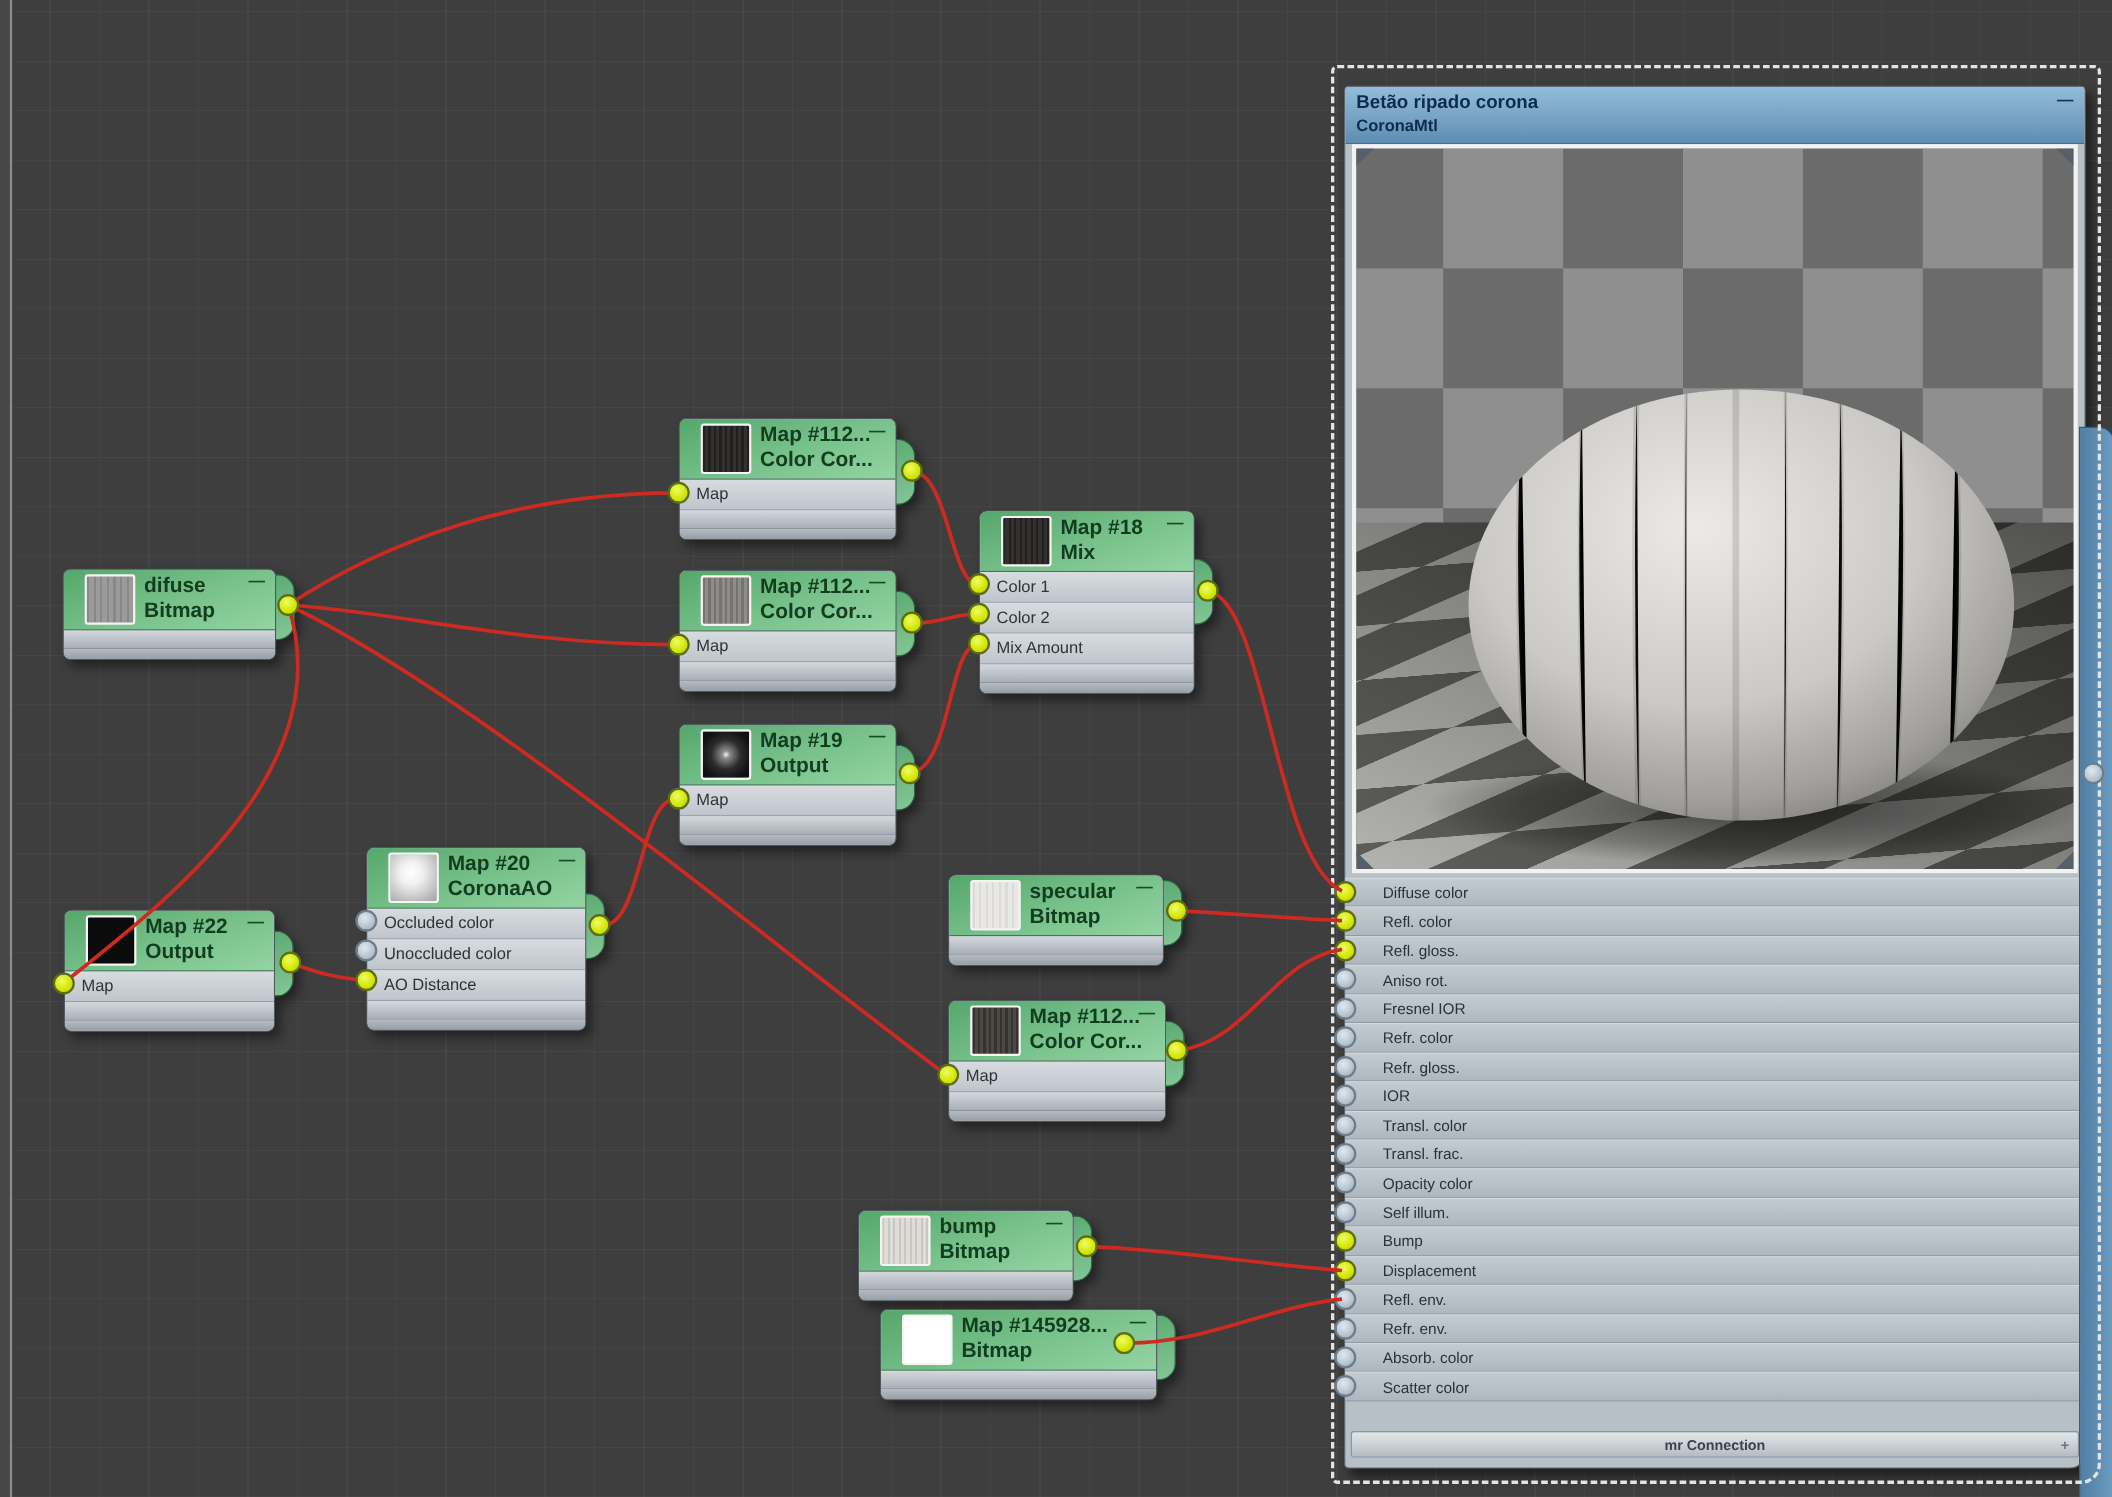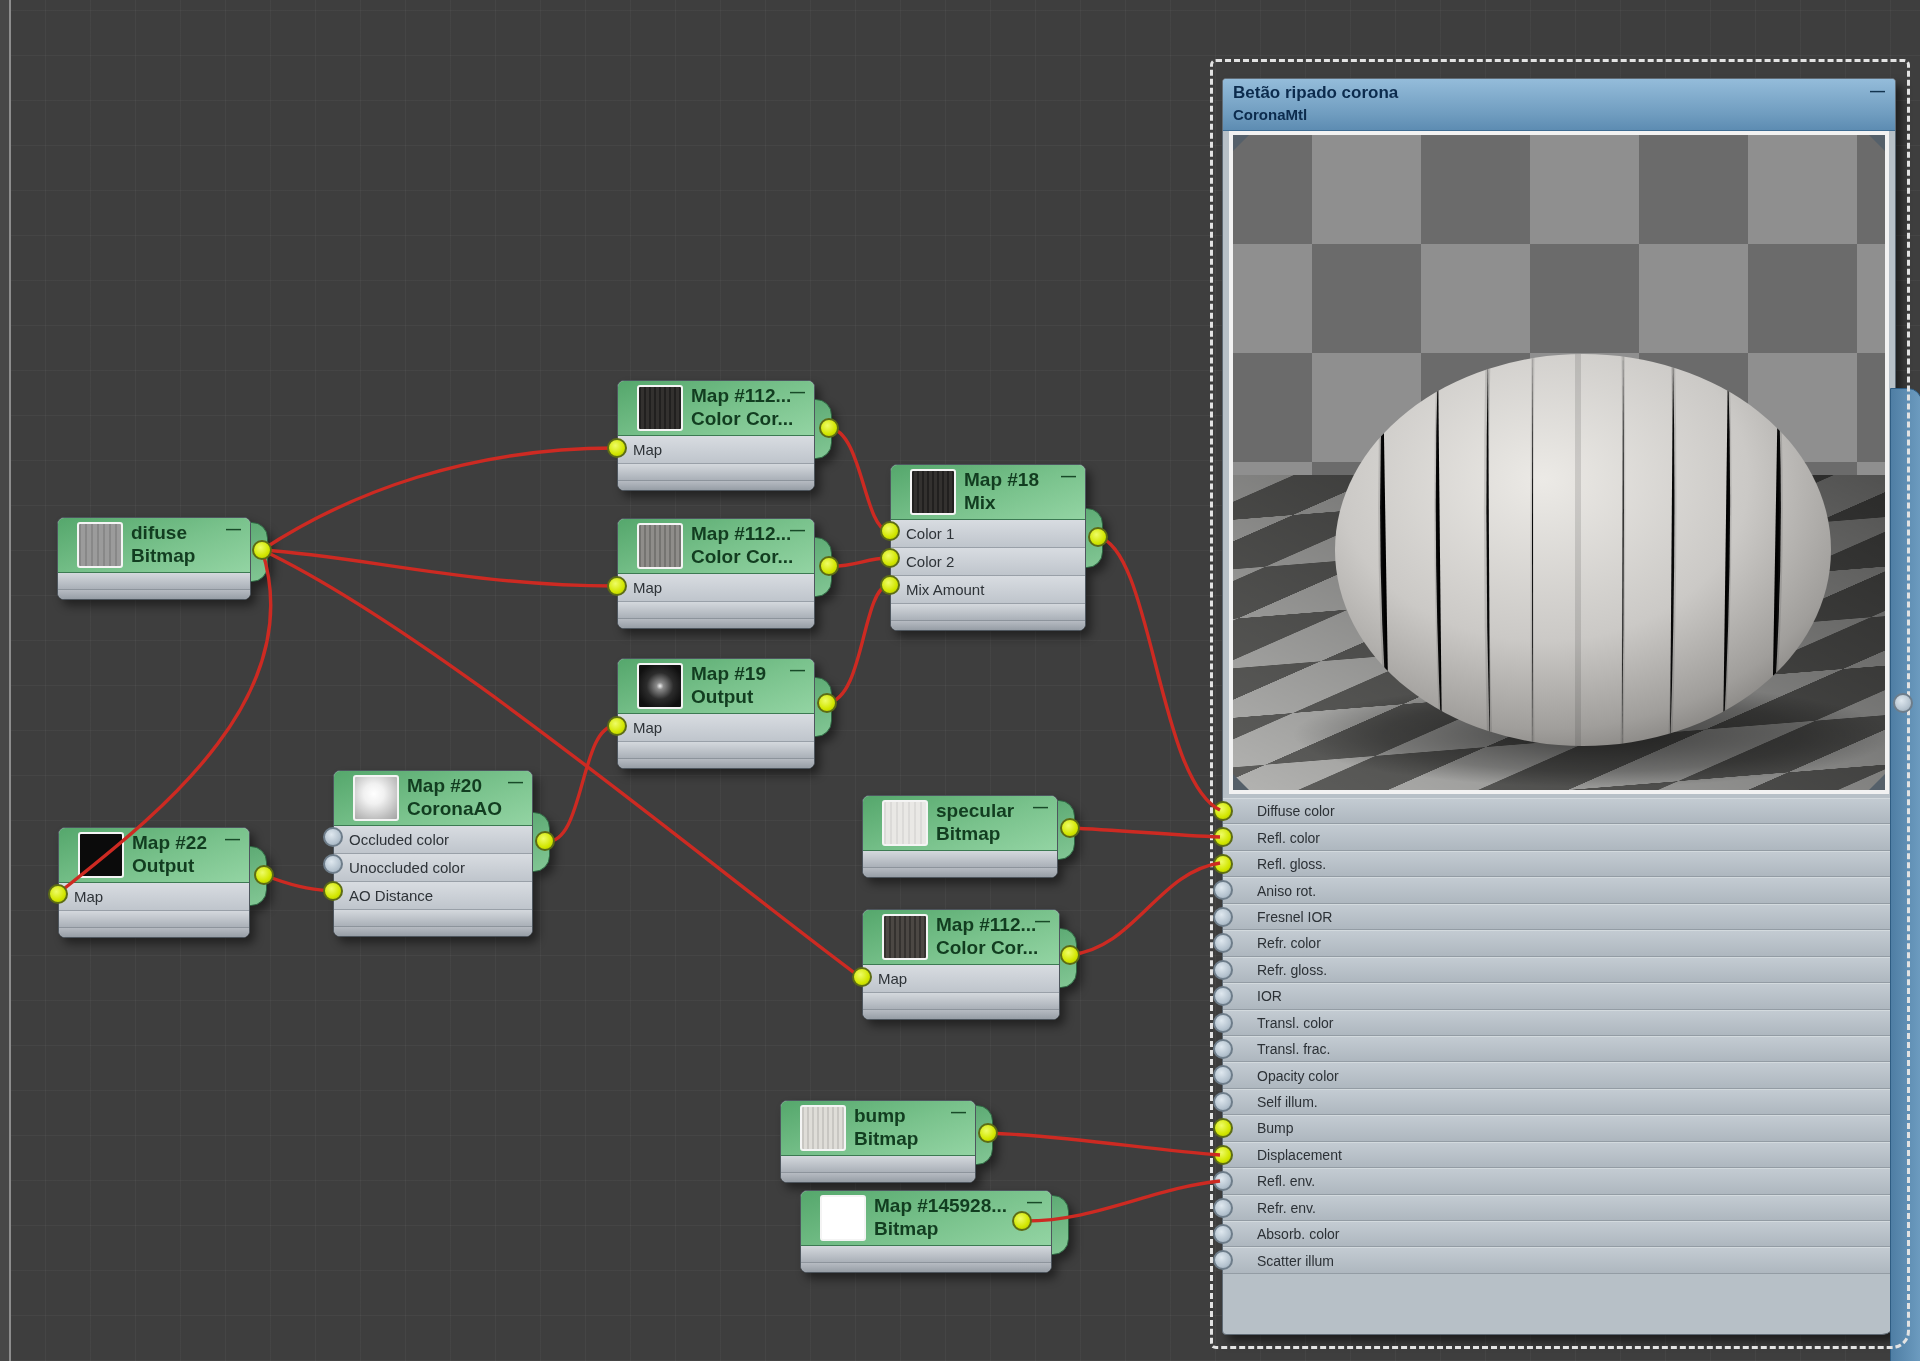--- a/index.html
+++ b/index.html
@@ -205,22 +205,26 @@
       <div class="mrow">
           <span class="dot gray"></span>
           <span>Refr. env.</span>
         </div>
       <div class="mrow">
           <span class="dot gray"></span>
           <span>Absorb. color</span>
         </div>
       <div class="mrow">
           <span class="dot gray"></span>
-          <span>Scatter illum</span>
-        </div>
+          <span>Scatter color</span>
+        </div>
+    </div>
+    <div class="mfoot">
+      <span>mr Connection</span>
+      <span class="plus">+</span>
     </div>
   </div>
   <span class="dot gray" style="left:1893px;top:693px;"></span>
 
   <div class="gnode" style="left:57px;top:517px;width:194px;">
     <div class="gtab" style="top:5px;"></div>
     <div class="gbody">
         <div class="ghead">
       <div class="thumb th-difuse"></div>
       <div class="gtitles">

